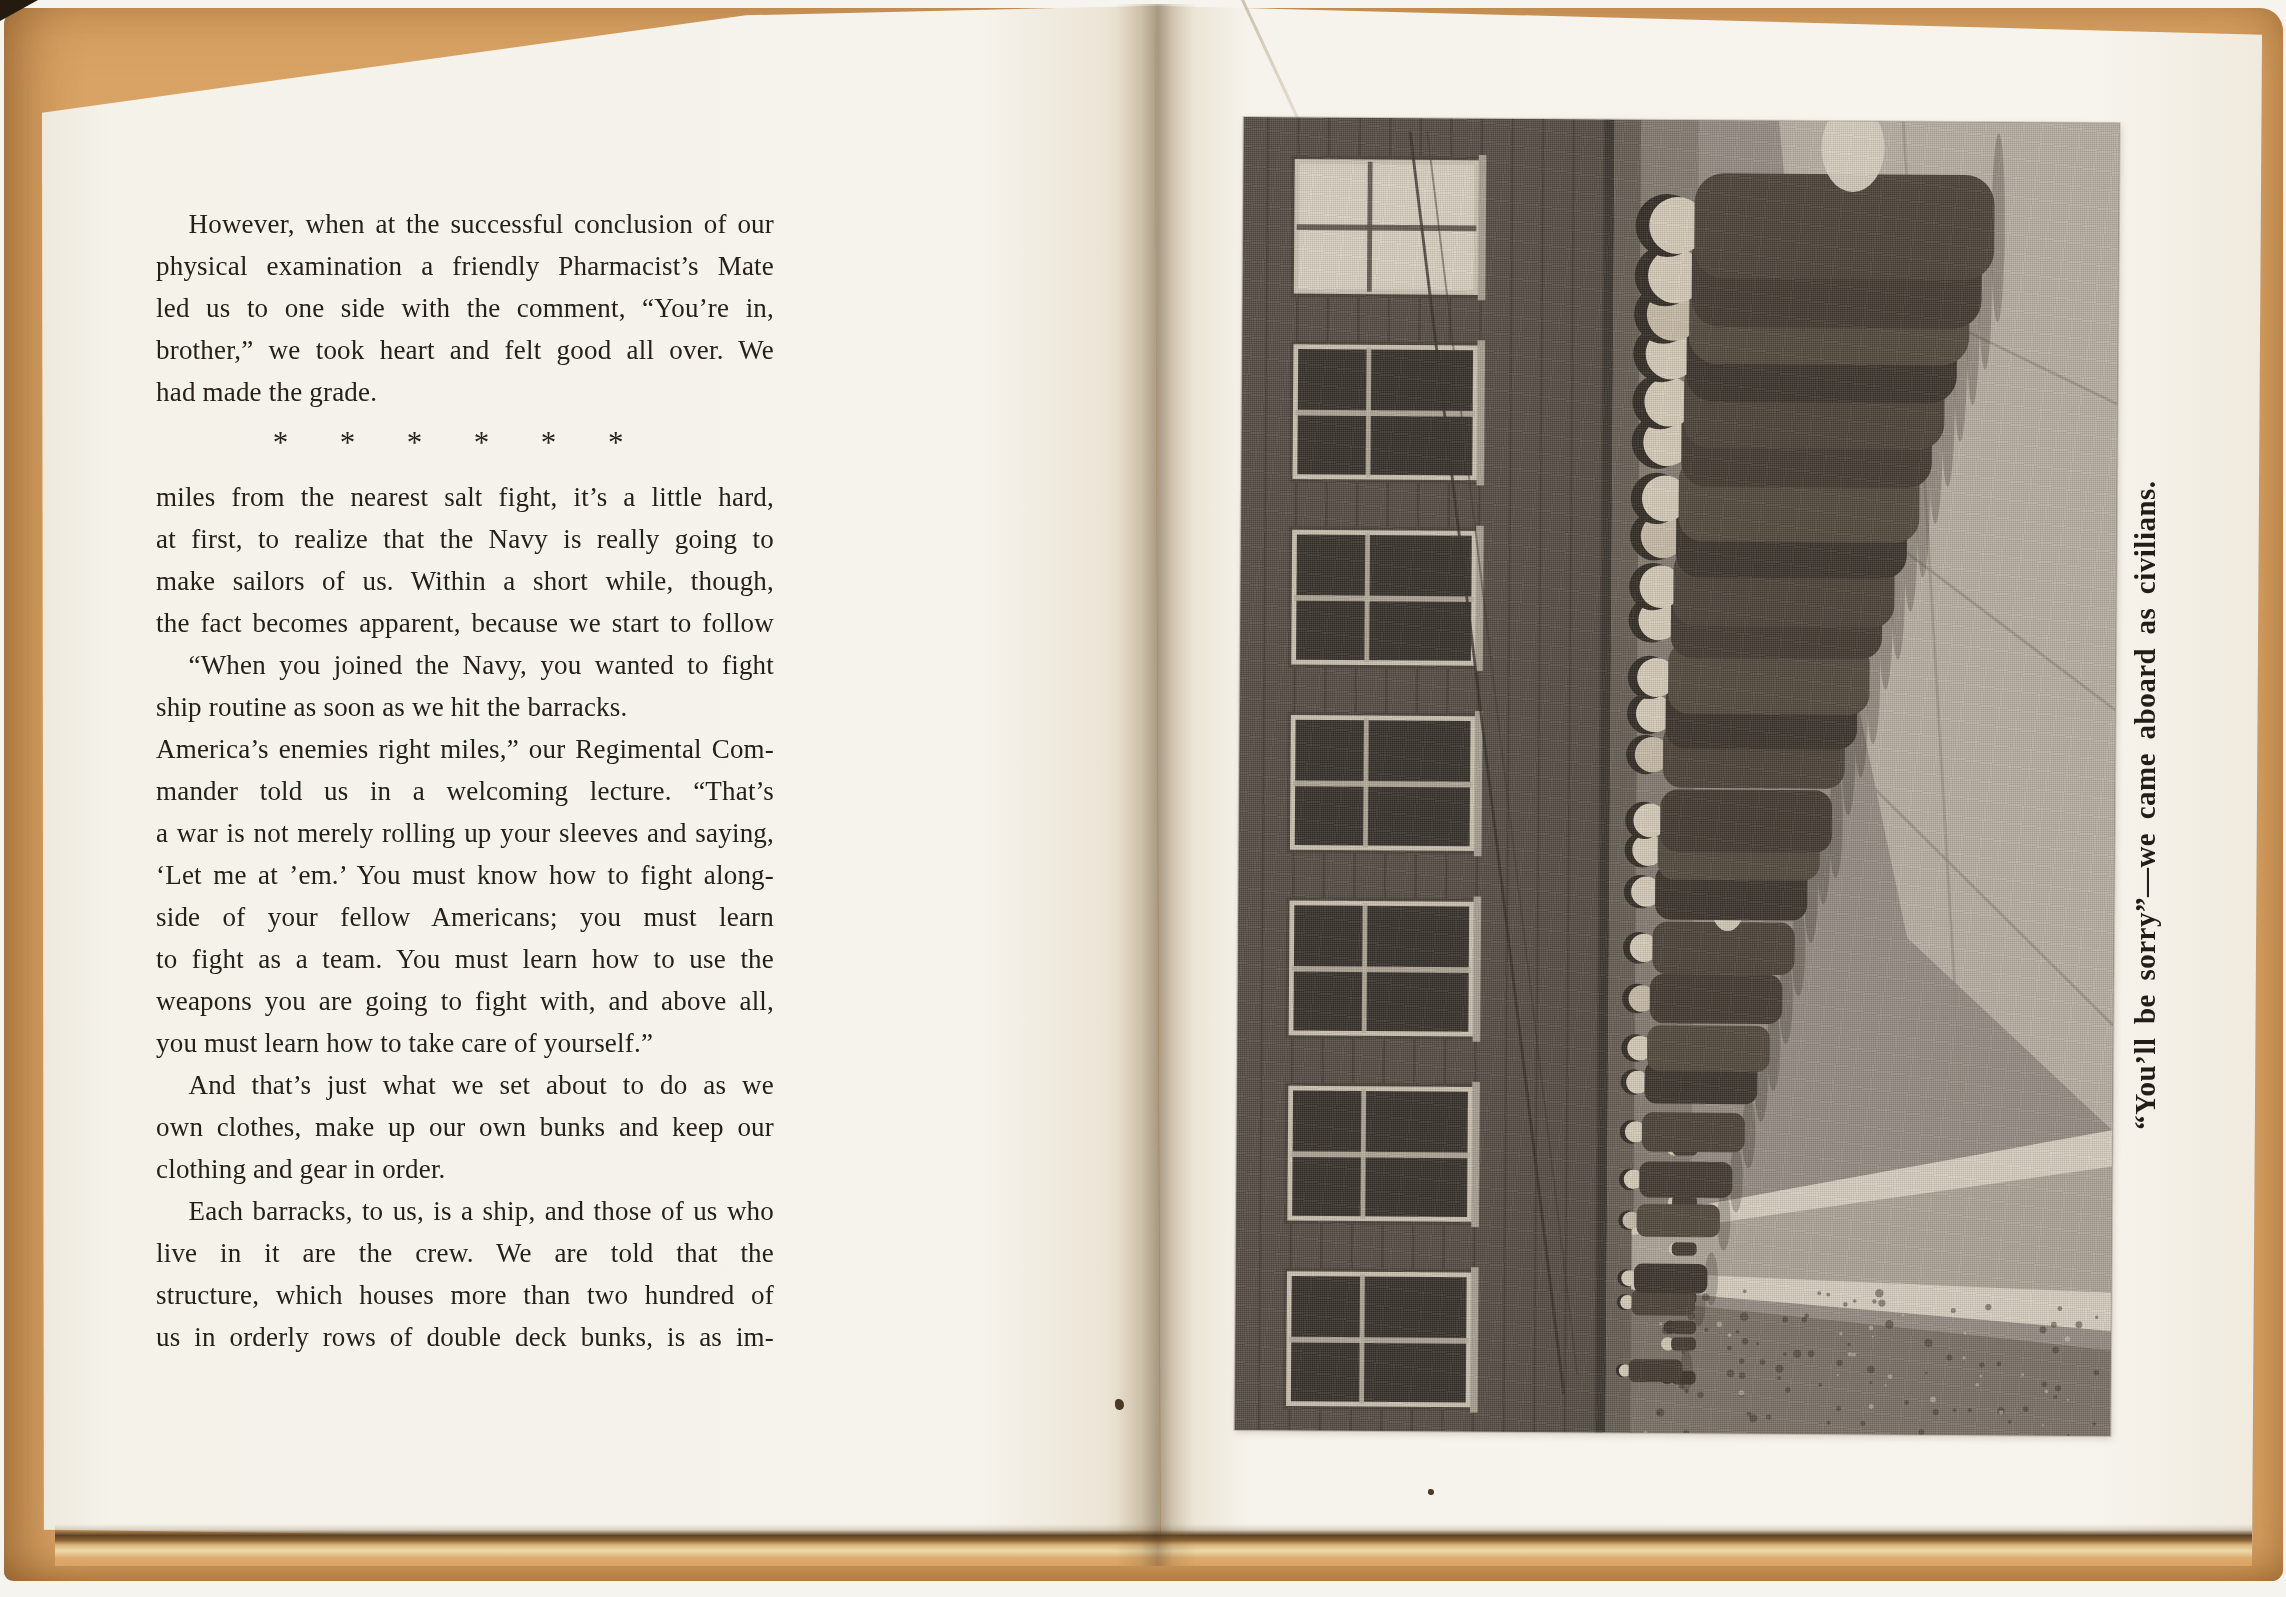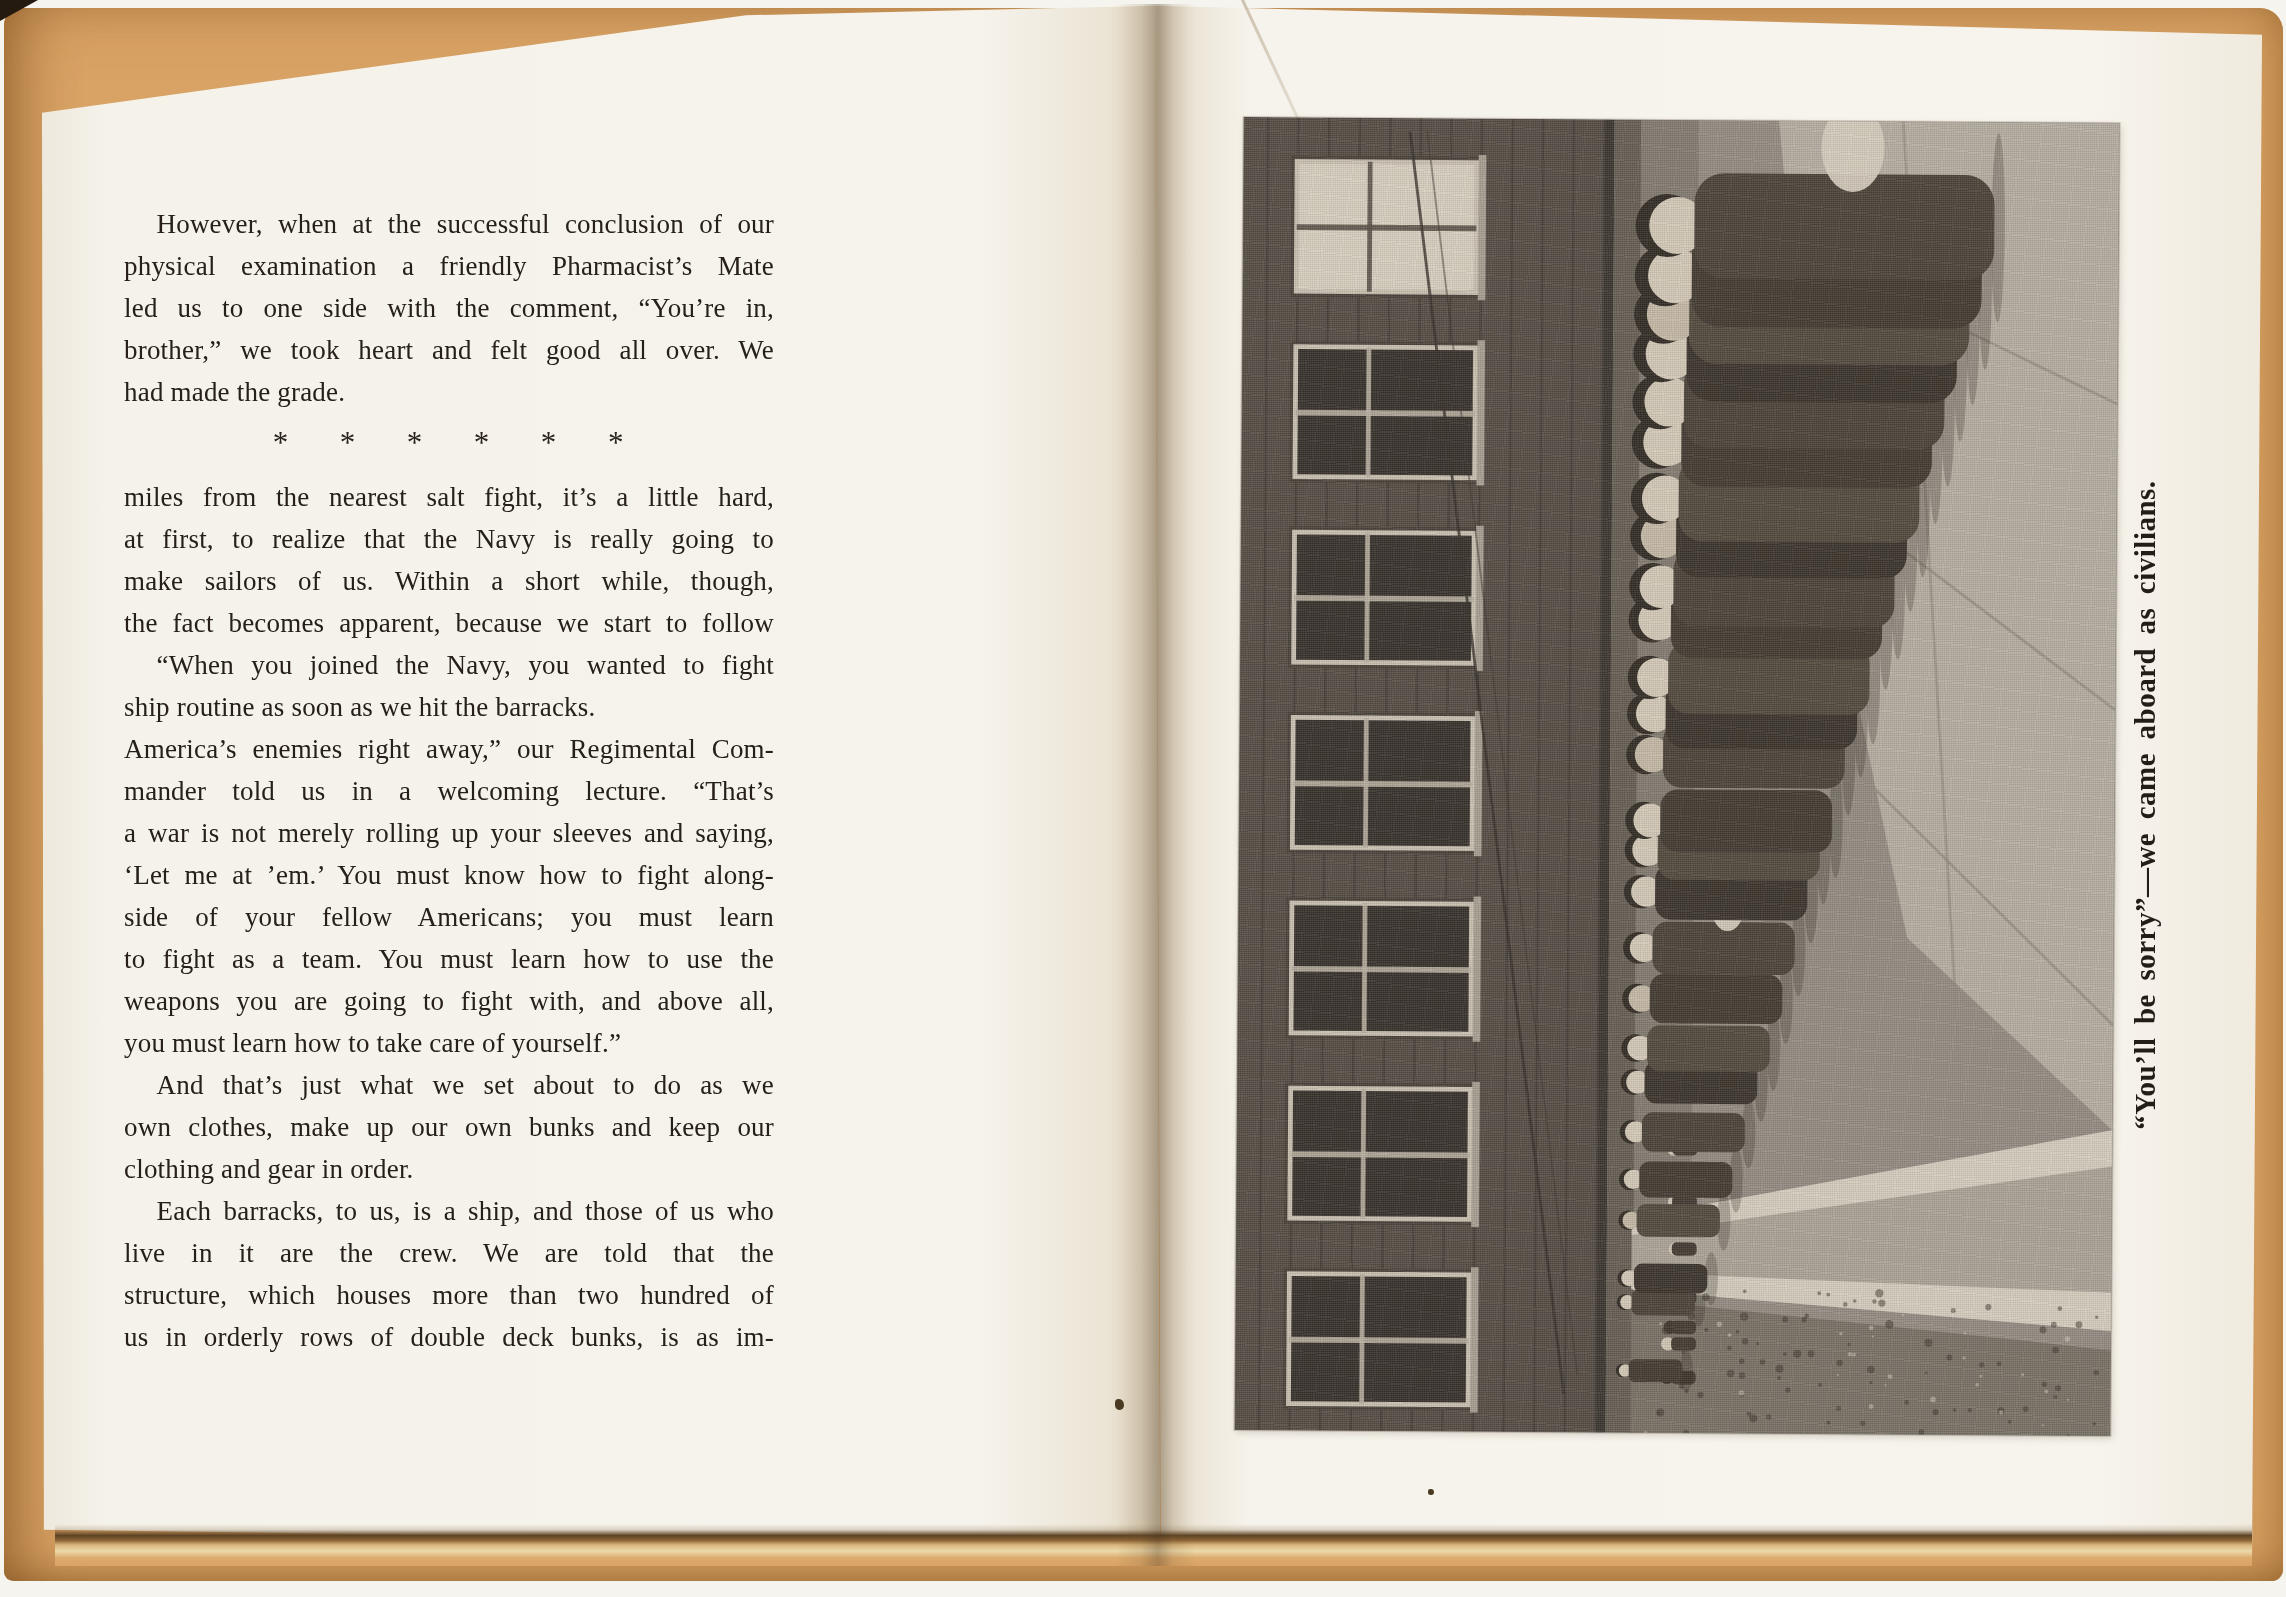--- a/index.html
+++ b/index.html
@@ -46,20 +46,21 @@
   }
   
   .textcol{
     position:absolute;left:124px;top:203px;width:650px;
     color:#262019;font-size:27px;
   }
   .line{
     height:42px;line-height:42px;
     text-align:justify;text-align-last:justify;
     letter-spacing:0.2px;
+    margin-left:32px;
   }
   .line.endline{text-align-last:left;}
   .line.indent{text-indent:32.5px;}
   .divider{
     height:63px;line-height:59px;text-align:center;
     font-size:31px;word-spacing:40px;color:#2a241d;letter-spacing:1.9px;
   }
   
   .photo{
     position:absolute;left:1239px;top:120px;width:876px;height:1313px;
@@ -104,21 +105,21 @@
     <div class="line">led us to one side with the comment, “You’re in,</div>
     <div class="line">brother,” we took heart and felt good all over. We</div>
     <div class="line endline">had made the grade.</div>
     <div class="divider">* * * * * *</div>
     <div class="line">miles from the nearest salt fight, it’s a little hard,</div>
     <div class="line">at first, to realize that the Navy is really going to</div>
     <div class="line">make sailors of us. Within a short while, though,</div>
     <div class="line">the fact becomes apparent, because we start to follow</div>
     <div class="line indent">“When you joined the Navy, you wanted to fight</div>
     <div class="line endline">ship routine as soon as we hit the barracks.</div>
-    <div class="line">America’s enemies right away,” our Regimental Com-</div>
+    <div class="line">America’s enemies right miles,” our Regimental Com-</div>
     <div class="line">mander told us in a welcoming lecture. “That’s</div>
     <div class="line">a war is not merely rolling up your sleeves and saying,</div>
     <div class="line">‘Let me at ’em.’ You must know how to fight along-</div>
     <div class="line">side of your fellow Americans; you must learn</div>
     <div class="line">to fight as a team. You must learn how to use the</div>
     <div class="line">weapons you are going to fight with, and above all,</div>
     <div class="line endline">you must learn how to take care of yourself.”</div>
     <div class="line indent">And that’s just what we set about to do as we</div>
     <div class="line">own clothes, make up our own bunks and keep our</div>
     <div class="line endline">clothing and gear in order.</div>

